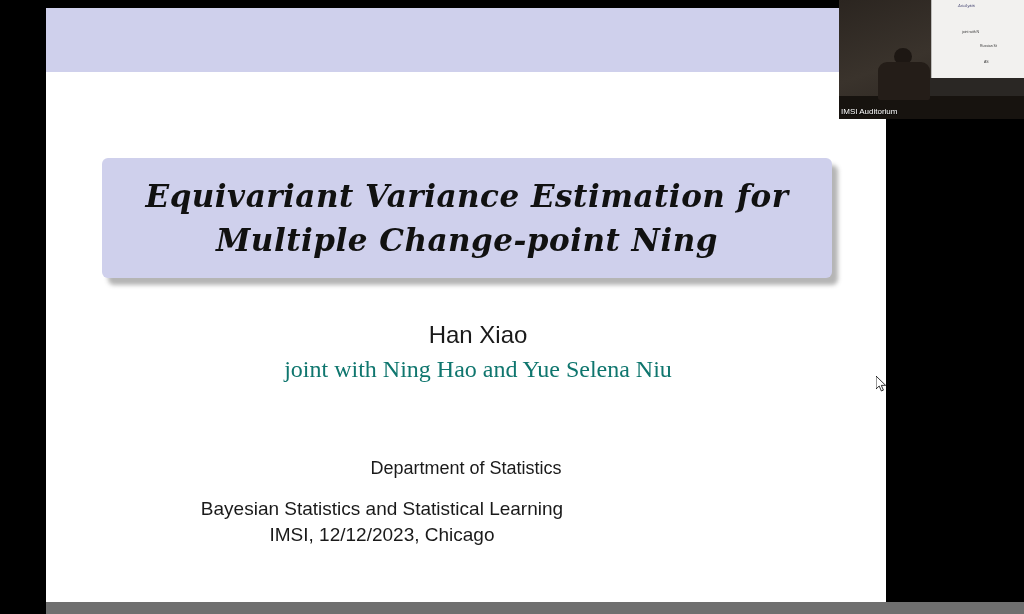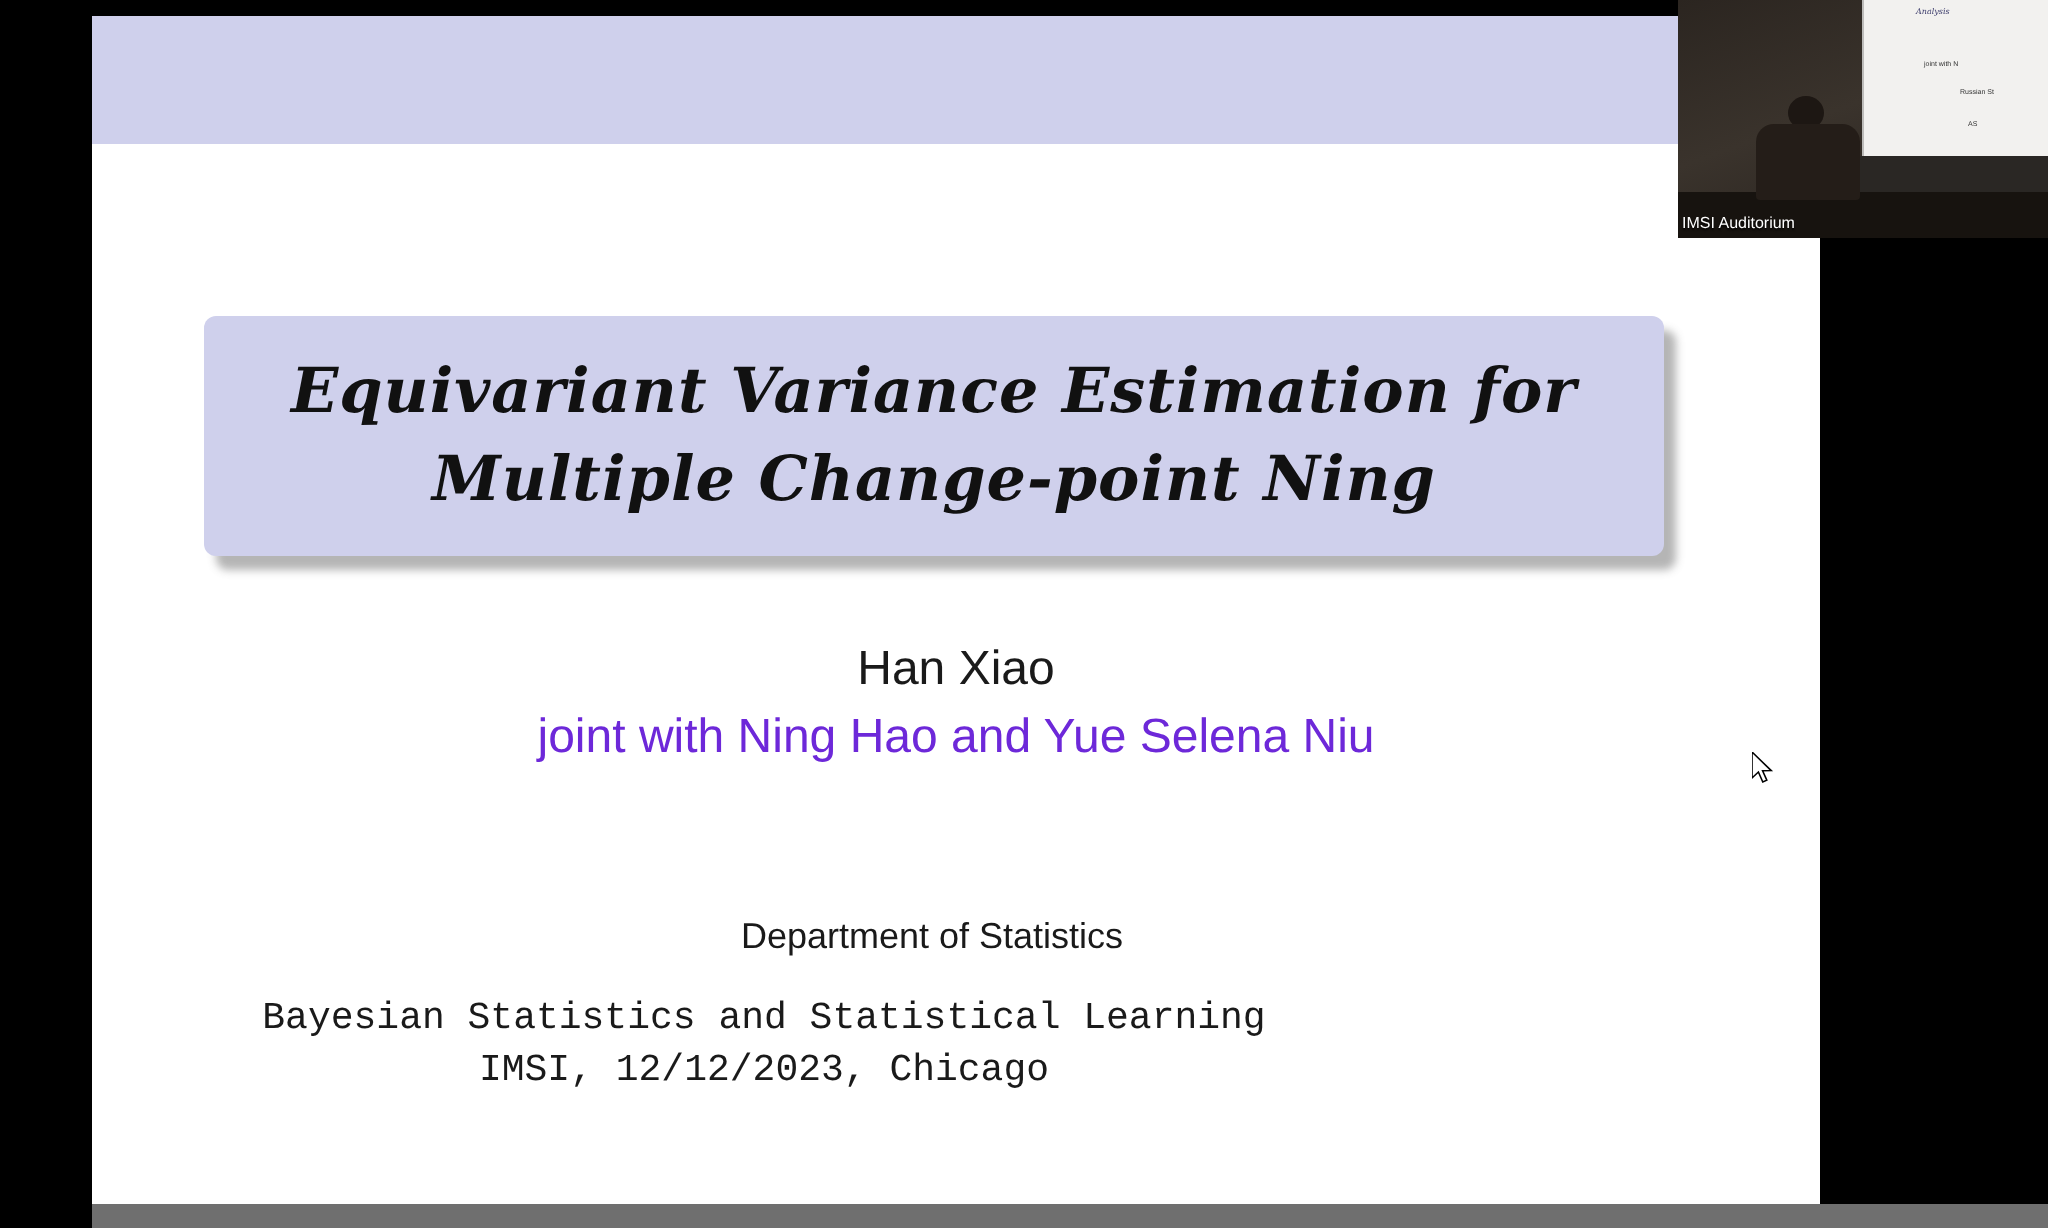--- a/index.html
+++ b/index.html
@@ -21,21 +21,20 @@
   }
 
   
   .slide {
     position: absolute;
     left: 46px;
     top: 8px;
     width: 840px;
     height: 594px;
     background: #ffffff;
-    padding-left: 24px;
   }
   .slide-topbar {
     position: absolute;
     left: 0;
     top: 0;
     width: 840px;
     height: 64px;
     background: #cfd0ec;
   }
   .title-box {
@@ -70,22 +69,23 @@
     width: 840px;
     text-align: center;
   }
   .author-main {
     font-size: 24px;
     color: #1a1a1a;
     line-height: 34px;
   }
   .author-joint {
     font-size: 24px;
-    color: #6d28d9;
+    color: #0f766e;
     line-height: 34px;
+    font-family: Liberation Serif, serif;
   }
 
   .affil {
     position: absolute;
     left: 0;
     top: 408px;
     width: 840px;
     text-align: center;
     margin-top: 40px;
   }
@@ -94,21 +94,20 @@
     color: #1a1a1a;
     line-height: 24px;
   }
 
   .venue {
     position: absolute;
     left: 0;
     top: 488px;
     width: 672px;
     text-align: center;
-    font-family: Liberation Mono, monospace;
   }
   .venue-line {
     font-size: 19px;
     color: #1a1a1a;
     line-height: 26px;
   }
 
   
   .bottom-strip {
     position: absolute;

